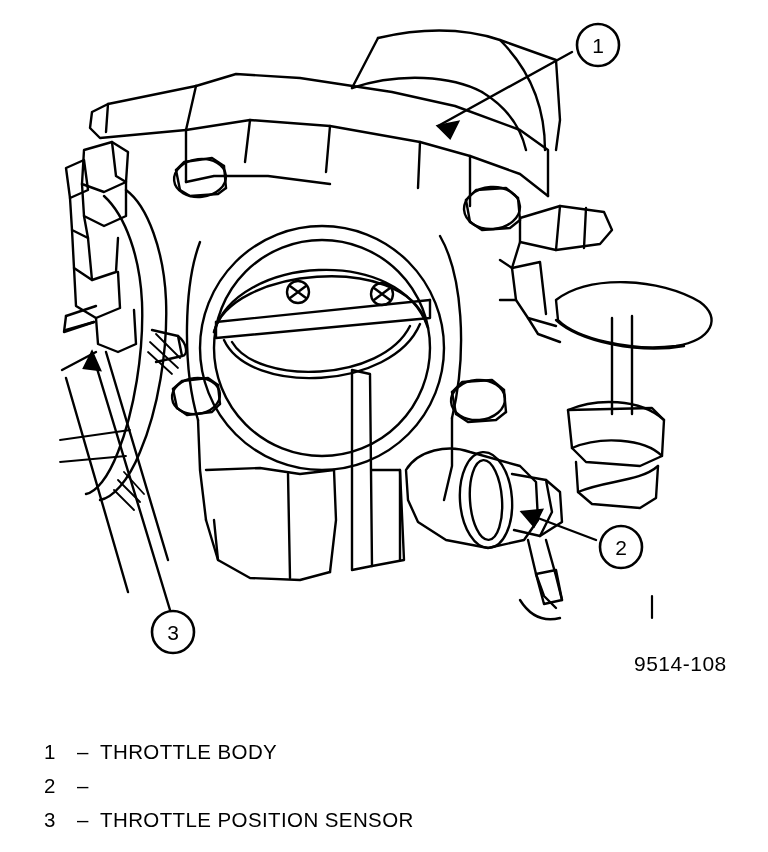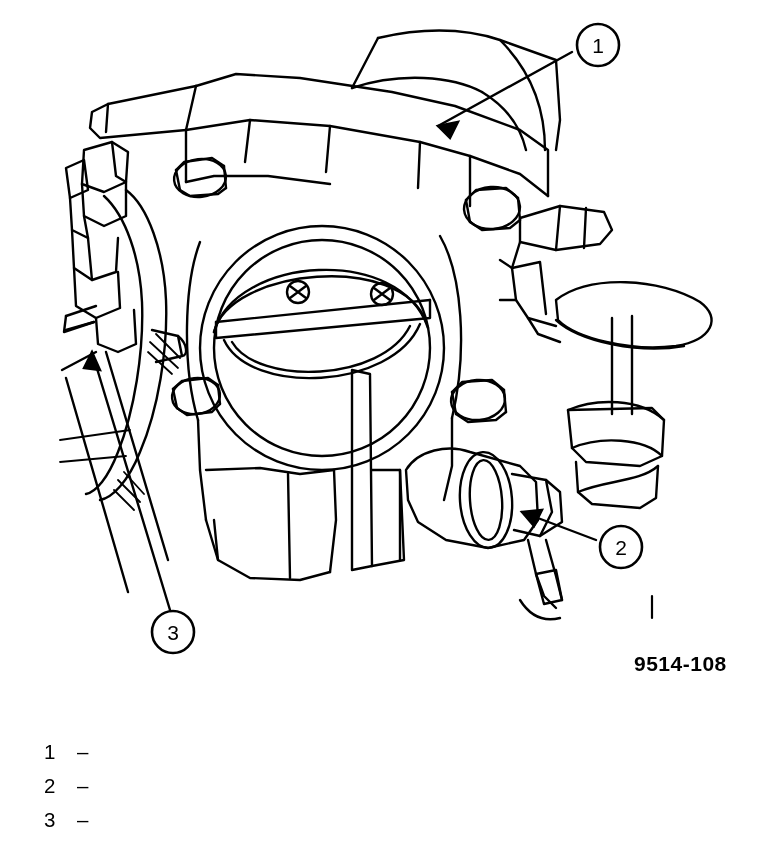--- a/index.html
+++ b/index.html
@@ -25,21 +25,21 @@
   #drawing-svg {
     position: absolute;
     left: 0;
     top: 0;
   }
   .fig-code {
     position: absolute;
     left: 634px;
     top: 652px;
     font-size: 21px;
-    font-weight: bold;
+    font-weight: normal;
     letter-spacing: 0.5px;
     white-space: nowrap;
   }
   .legend {
     position: absolute;
     left: 44px;
     top: 740px;
     width: 600px;
   }
   .legend-row {
@@ -227,24 +227,26 @@
       <text class="callout-num" x="173" y="640" text-anchor="middle">3</text>
     </g>
   </svg>
 
   <div class="fig-code">9514-108</div>
 
   <div class="legend">
     <div class="legend-row">
       <span class="legend-num">1</span>
       <span class="legend-dash">–</span>
+      <span class="legend-label">THROTTLE BODY</span>
     </div>
     <div class="legend-row">
       <span class="legend-num">2</span>
       <span class="legend-dash">–</span>
     </div>
     <div class="legend-row">
       <span class="legend-num">3</span>
       <span class="legend-dash">–</span>
+      <span class="legend-label">THROTTLE POSITION SENSOR</span>
     </div>
   </div>
 
 </div>
 
 </body></html>

